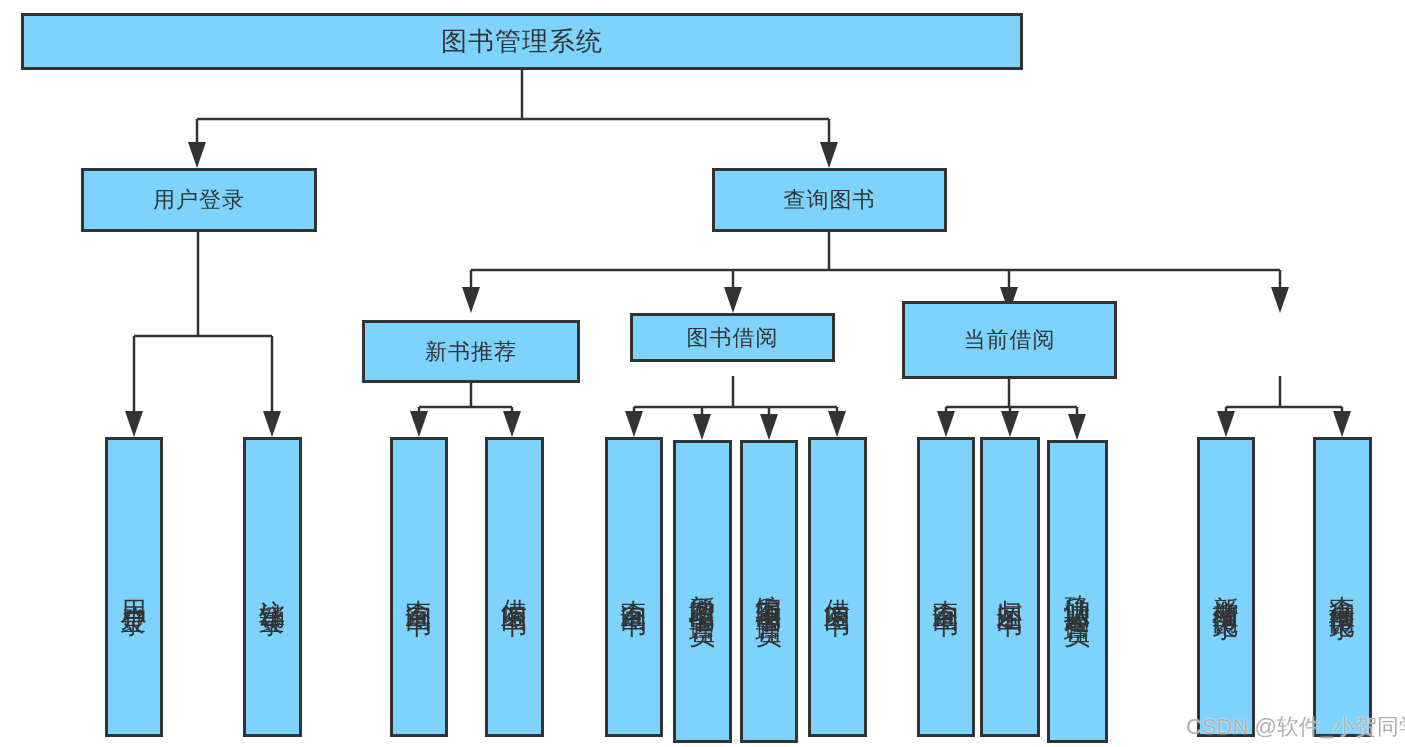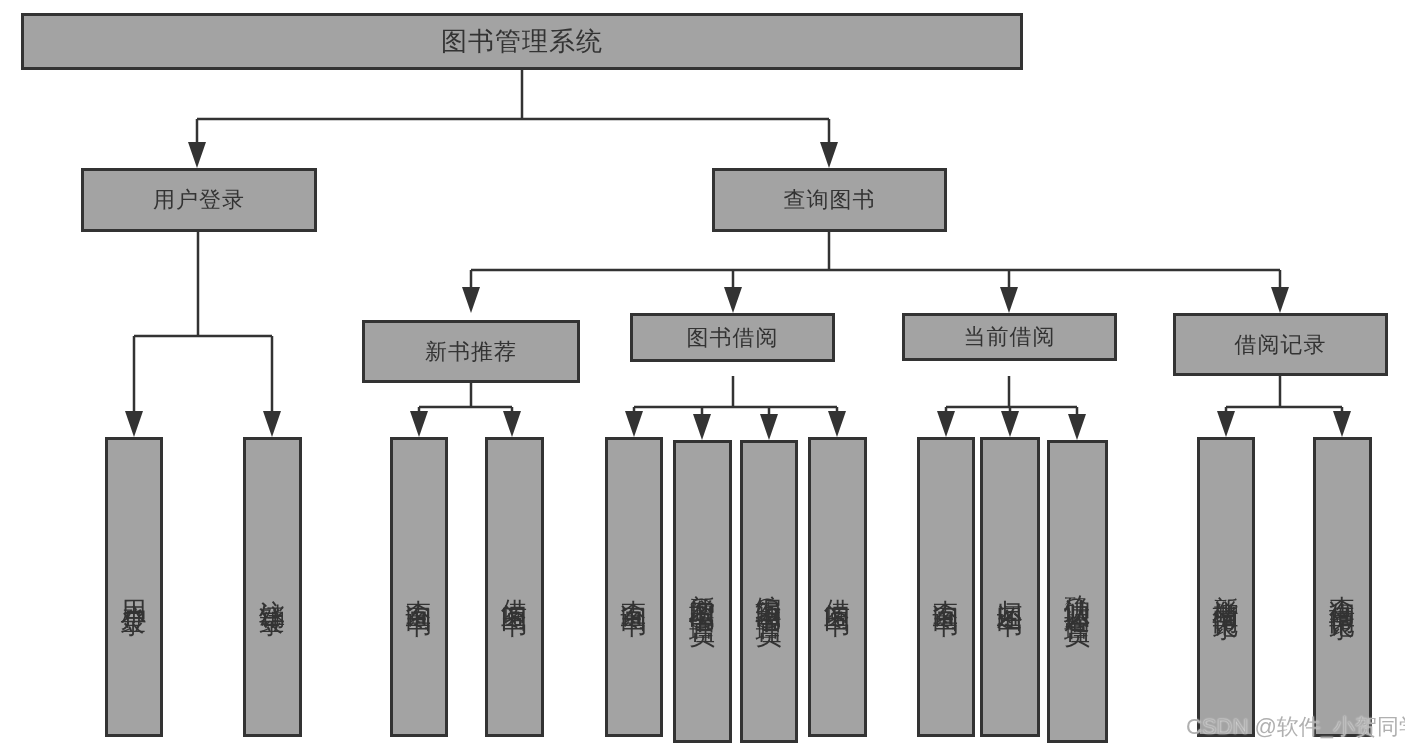--- a/index.html
+++ b/index.html
@@ -13,21 +13,21 @@
   }
   .wires {
     position: absolute;
     left: 0; top: 0;
     width: 1405px; height: 747px;
   }
   .box {
     position: absolute;
     box-sizing: border-box;
     border: 3px solid #333333;
-    background: #a3a3a3;
+    background: #7dd3fc;
     display: flex;
     align-items: center;
     justify-content: center;
     color: #333333;
   }
   .hbox { font-size: 22px; letter-spacing: 1px; white-space: nowrap; }
   .hbox.title { font-size: 26px; }
   .vbox { }
   .vtext {
     writing-mode: vertical-rl;
@@ -130,22 +130,21 @@
     </g>
   </svg>
 
   <div class="box hbox title" style="left:21px; top:13px; width:1002px; height:57px;">图书管理系统</div>
 
   <div class="box hbox" style="left:81px; top:168px; width:236px; height:64px;">用户登录</div>
   <div class="box hbox" style="left:712px; top:168px; width:235px; height:64px;">查询图书</div>
 
   <div class="box hbox" style="left:362px; top:313px; width:218px; height:63px;margin-top:7px;">新书推荐</div>
   <div class="box hbox" style="left:630px; top:313px; width:205px; height:49px;">图书借阅</div>
-  <div class="box hbox" style="left:902px; top:313px; width:215px; height:48px;">当前借阅</div>
-  <div class="box hbox" style="left:1173px; top:313px; width:215px; height:63px;">借阅记录</div>
+  <div class="box hbox" style="left:902px; top:301px; width:215px; height:78px;">当前借阅</div>
 
   <div class="box vbox" style="left:105px; top:437px; width:58px; height:300px;">
     <span class="vtext">用户登录</span>
   </div>
   <div class="box vbox" style="left:243px; top:437px; width:59px; height:300px;">
     <span class="vtext">注销登录</span>
   </div>
 
   <div class="box vbox" style="left:390px; top:437px; width:58px; height:300px;">
     <span class="vtext">查询图书</span>

